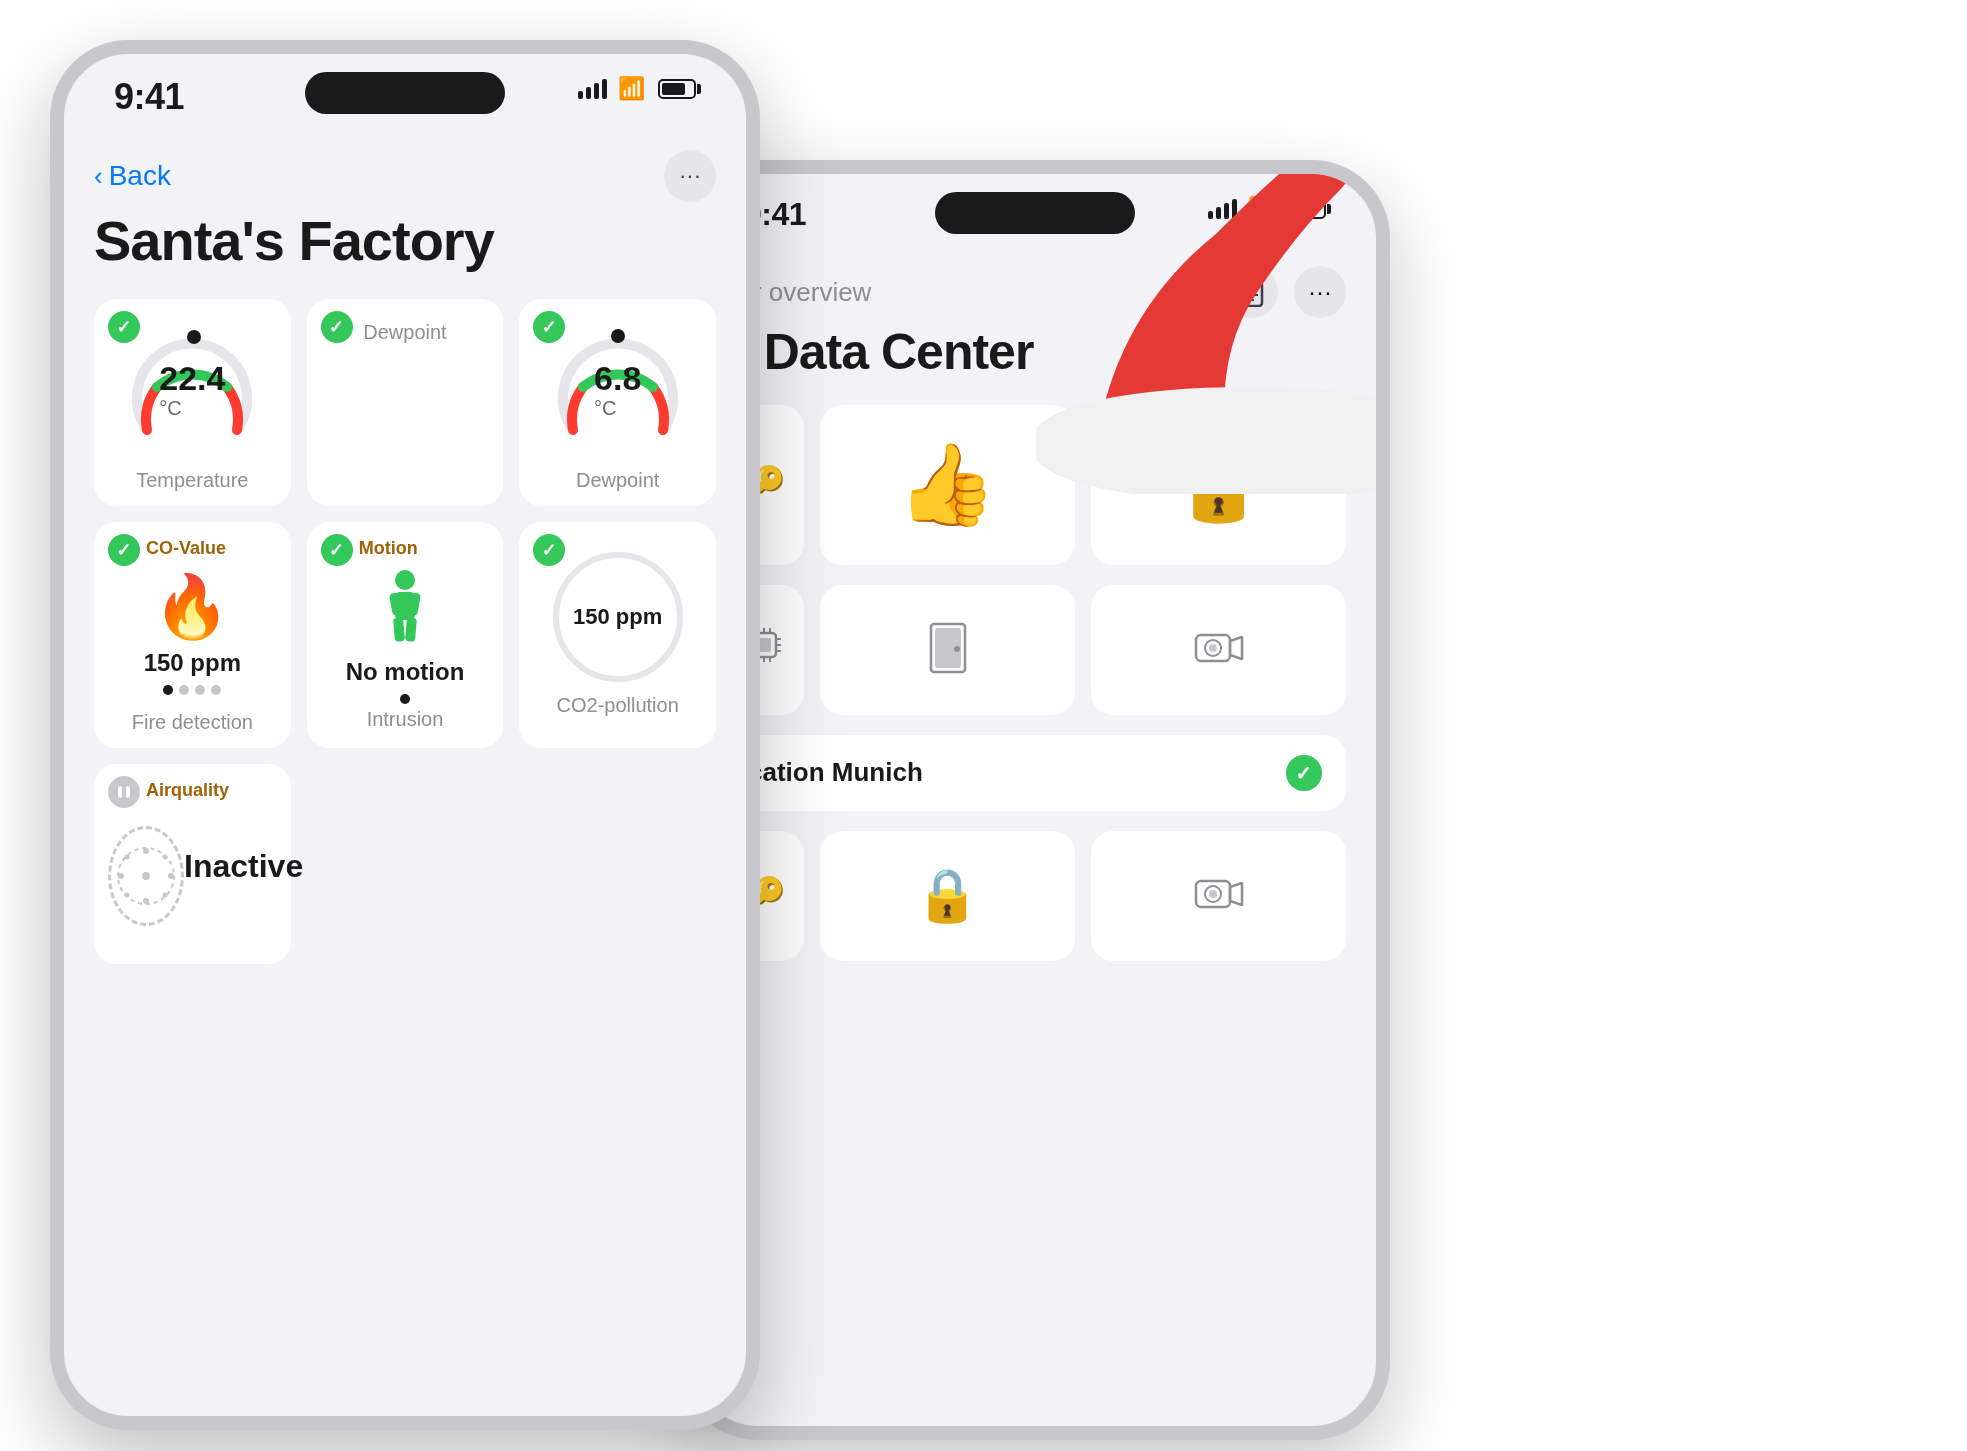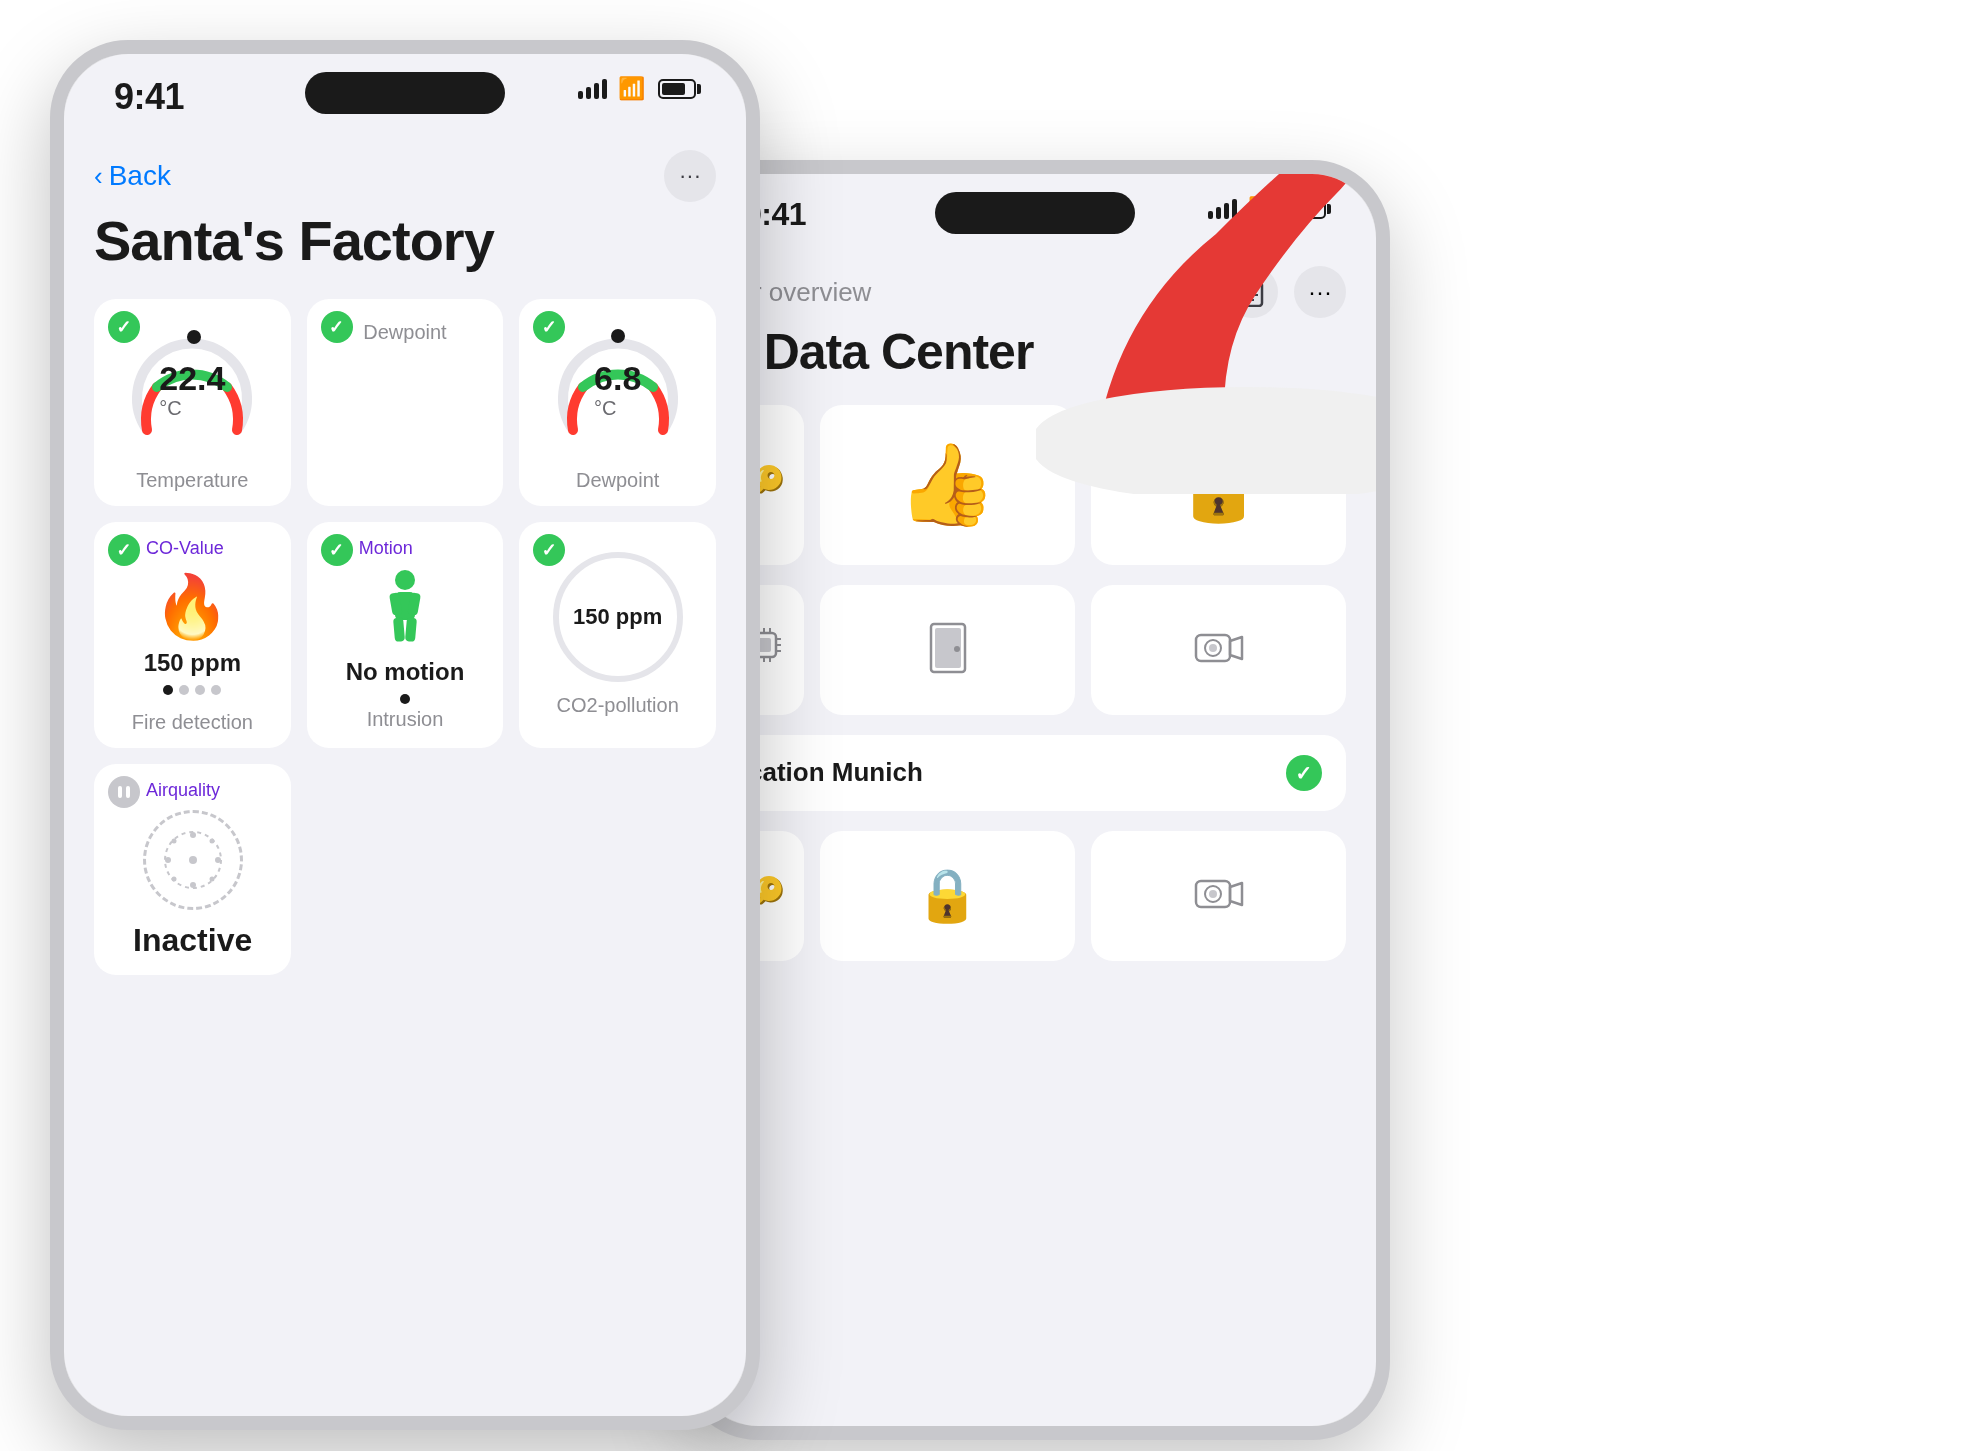--- a/index.html
+++ b/index.html
@@ -212,22 +212,22 @@
       display: flex;
       align-items: center;
       justify-content: center;
       color: white;
       font-size: 18px;
       font-weight: 700;
     }
 
     .sensor-label-top {
       font-size: 20px;
-      font-weight: 400;
-      color: #6d28d9;
+      font-weight: 700;
+      color: #a16207;
       position: absolute;
       top: 14px;
       left: 52px;
     }
 
     
     .gauge-container {
       position: relative;
       width: 130px;
       height: 130px;
@@ -326,21 +326,20 @@
       font-weight: 600;
       color: #1a1a1a;
     }
 
     
     .airquality-card {
       background: #ffffff;
       border-radius: 22px;
       padding: 18px 14px 14px;
       display: flex;
-      flex-direction: column;
       align-items: center;
       position: relative;
       width: calc(33.33% - 10px);
       min-height: 200px;
       justify-content: space-between;
     }
 
     .pause-icon {
       width: 32px;
       height: 32px;

